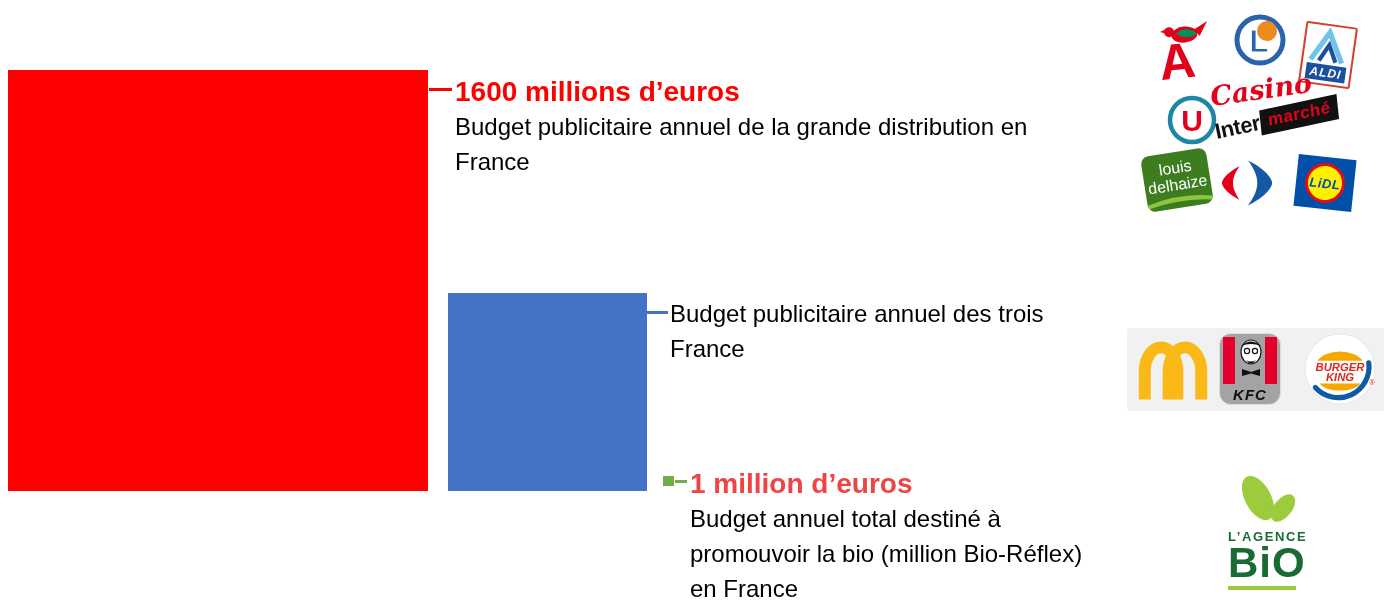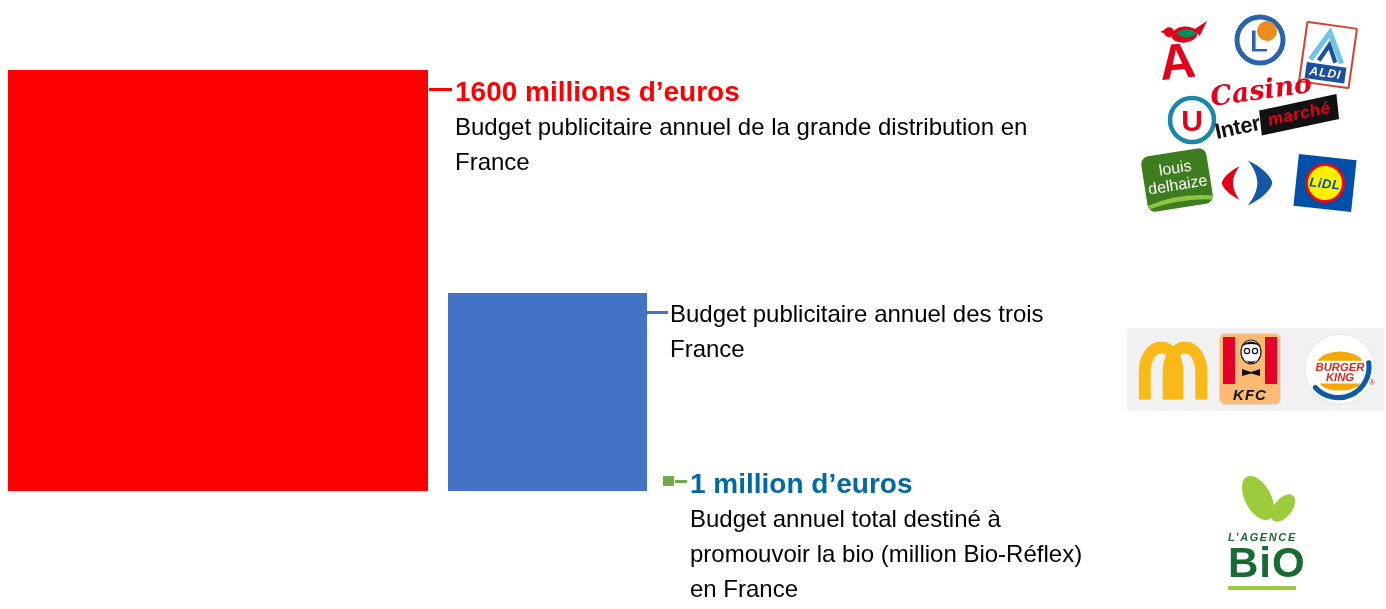--- a/index.html
+++ b/index.html
@@ -45,30 +45,30 @@
   .louis svg{position:absolute;left:0;bottom:2px;}
   .carrefour{left:1219px;top:158px;width:56px;height:50px;}
   .lidl{left:1296px;top:157px;width:58px;height:52px;background:#0050AA;transform:rotate(6deg);
         display:flex;align-items:center;justify-content:center;}
   .lidl .circle{width:40px;height:40px;border-radius:50%;background:#FFF000;border:3px solid #E60A14;
         display:flex;align-items:center;justify-content:center;box-sizing:border-box;}
   .lidl .txt{color:#0050AA;font-size:13px;font-weight:bold;font-style:italic;letter-spacing:0.5px;}
   
   .ffstrip{left:1127px;top:328px;width:257px;height:83px;background:#F1F1F2;border-radius:3px;}
   .mcd{position:absolute;left:8px;top:6px;}
-  .kfc{position:absolute;left:92px;top:5px;width:62px;height:72px;background:#fdba74;
-       border:1px solid #DDD;border-radius:6px;box-sizing:border-box;}
+  .kfc{position:absolute;left:92px;top:5px;width:62px;height:72px;background:#a3a3a3;
+       border:1px solid #DDD;border-radius:12px;box-sizing:border-box;}
   .kfc .stripe{position:absolute;top:3px;bottom:20px;width:12px;background:#E4002B;}
   .kfc .sL{left:3px;} .kfc .sR{right:3px;}
   .kfc .word{position:absolute;left:0;right:0;bottom:1px;text-align:center;
        font-size:15px;font-weight:bold;font-style:italic;color:#111;letter-spacing:1px;}
   .bk{position:absolute;left:176px;top:4px;width:74px;height:74px;}
   
   .agencebio{left:1228px;top:470px;width:78px;text-align:left;}
-  .agencebio .l1{color:#1A6B33;font-size:11px;font-weight:bold;letter-spacing:1.6px;line-height:14px;font-style:italic;}
+  .agencebio .l1{color:#1A6B33;font-size:13px;font-weight:bold;letter-spacing:1.6px;line-height:14px;}
   .agencebio .l2{color:#1A6B33;font-size:42px;font-weight:bold;line-height:38px;letter-spacing:1px;}
   .agencebio .rule{width:68px;height:4px;margin-top:4px;}
 </style>
 </head>
 <body>
 
 <div class="canvas">
 
   <div class="sq sq-red" style="background:#FF0000"></div>
   <div class="sq sq-blue" style="background:#4472C4"></div>
@@ -82,21 +82,21 @@
     <div class="bl">Budget publicitaire annuel de la grande distribution en</div>
     <div class="bl">France</div>
   </div>
 
   <div class="label lb-ff">
     <div class="bl">Budget publicitaire annuel des trois</div>
     <div class="bl">France</div>
   </div>
 
   <div class="label lb-bio">
-    <div class="hdr" style="color:#0369a1">1 million d’euros</div>
+    <div class="hdr" style="color:#ef4444">1 million d’euros</div>
     <div class="bl">Budget annuel total destiné à</div>
     <div class="bl">promouvoir la bio (million Bio-Réflex)</div>
     <div class="bl">en France</div>
   </div>
 
   <div class="logo auchan">
     <svg width="62" height="60" viewBox="0 0 62 58">
       <text x="26" y="57" text-anchor="middle" font-size="50" font-weight="bold" fill="#E2001A">A</text>
       <ellipse cx="36" cy="14" rx="13" ry="8" fill="#E2001A"></ellipse>
       <circle cx="21" cy="10" r="5" fill="#E2001A"></circle>

